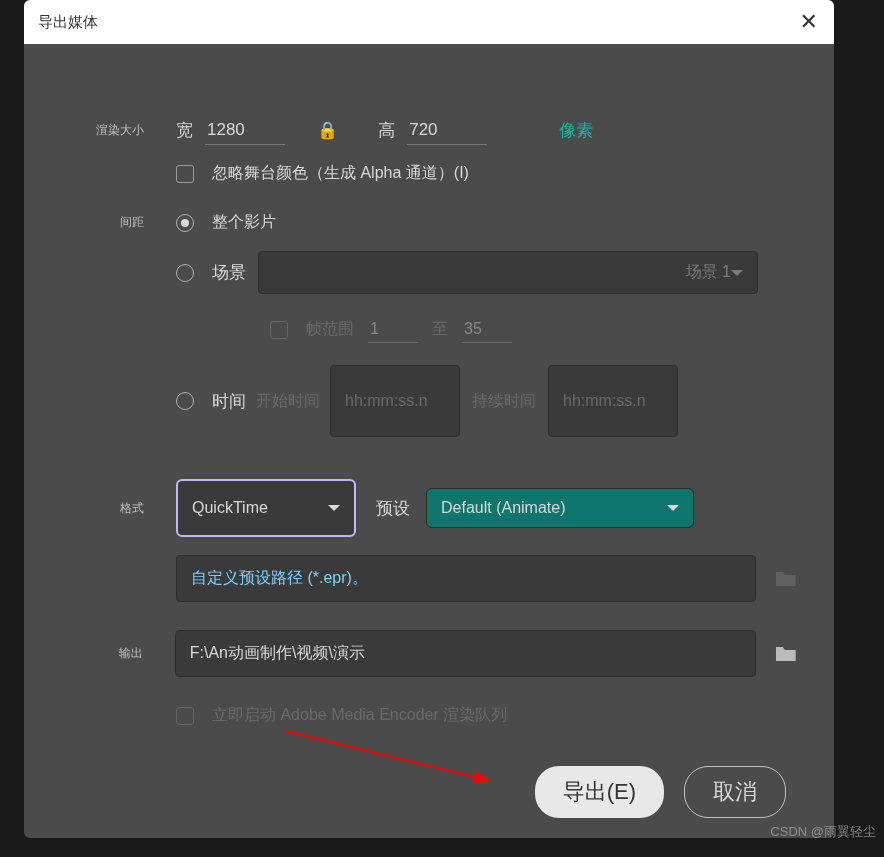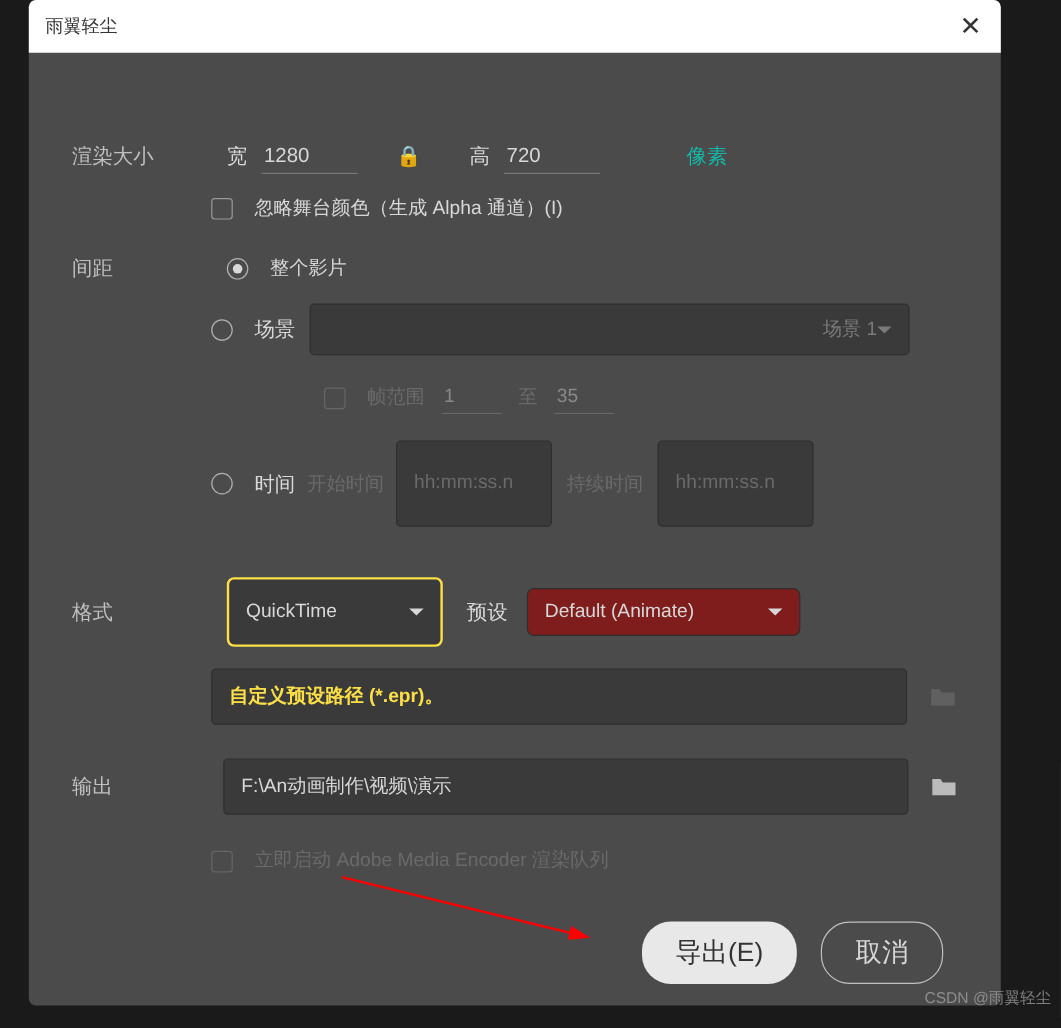--- a/index.html
+++ b/index.html
@@ -41,23 +41,24 @@
   .body {
     padding: 72px 36px 24px 36px;
   }
   .row {
     display: flex;
     align-items: center;
     margin-bottom: 18px;
   }
   .label {
     width: 84px;
+    text-align: right;
     color: #c0c0c0;
-    margin-right: 45px;
-    font-size: 17px;
+    margin-right: 32px;
+    font-size: 12px;
   }
   .sublabel {
     color: #d8d8d8;
     margin-right: 12px;
     font-size: 17px;
   }
   .num-input {
     background: transparent;
     border: none;
     border-bottom: 1px solid #777;
@@ -131,50 +132,50 @@
     background: #3a3a3a;
     border: 1px solid #2e2e2e;
     border-radius: 4px;
     padding: 26px 14px;
     color: #6a6a6a;
     font-size: 16px;
     width: 130px;
   }
   .format-select {
     background: #3a3a3a;
-    border: 2px solid #fde047;
+    border: 2px solid #c4b5fd;
     border-radius: 6px;
     padding: 18px 14px;
     display: flex;
     align-items: center;
     justify-content: space-between;
     width: 180px;
     cursor: pointer;
   }
   .preset-select {
-    background: #7f1d1d;
+    background: #0f766e;
     border: 1px solid #2e2e2e;
     border-radius: 6px;
     padding: 10px 14px;
     display: flex;
     align-items: center;
     justify-content: space-between;
-    width: 228px;
+    width: 268px;
     cursor: pointer;
   }
   .text-field {
     background: #3a3a3a;
     border: 1px solid #2e2e2e;
     border-radius: 4px;
     padding: 12px 14px;
     width: 590px;
     color: #d8d8d8;
     font-size: 16px;
   }
-  .text-field.disabled { color: #fde047; font-weight: bold; }
+  .text-field.disabled { color: #7dd3fc; }
   .folder-icon {
     width: 24px; height: 18px;
     margin-left: 18px;
     cursor: pointer;
   }
   .folder-icon.disabled { opacity: 0.35; }
   .buttons {
     display: flex;
     justify-content: flex-end;
     gap: 20px;
@@ -211,21 +212,21 @@
     font-size: 13px;
     opacity: 0.7;
   }
   .disabled-text { color: #6a6a6a; }
 </style>
 </head>
 <body>
 
 <div class="dialog">
   <div class="titlebar">
-    <span>雨翼轻尘</span>
+    <span>导出媒体</span>
     <span class="close-x">✕</span>
   </div>
 
   <div class="body">
 
     <div class="row">
       <span class="label">渲染大小</span>
       <span class="sublabel">宽</span>
       <input class="num-input" value="1280" style="">
       <span class="lock-icon">🔒</span>

